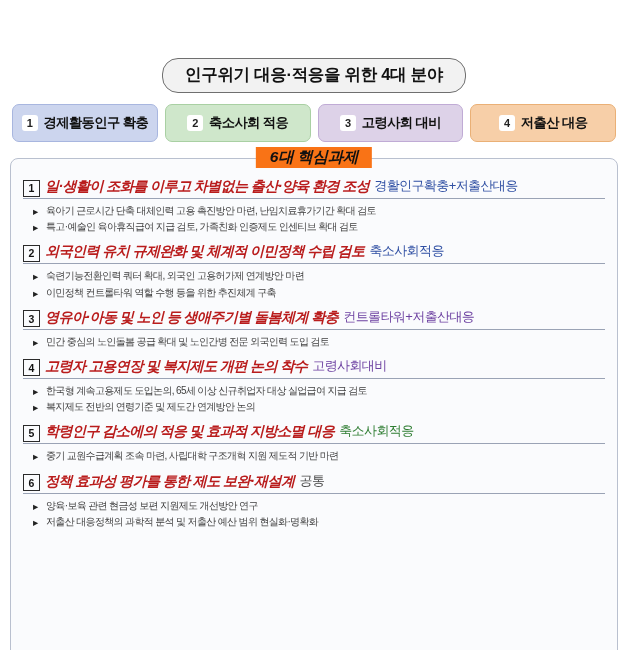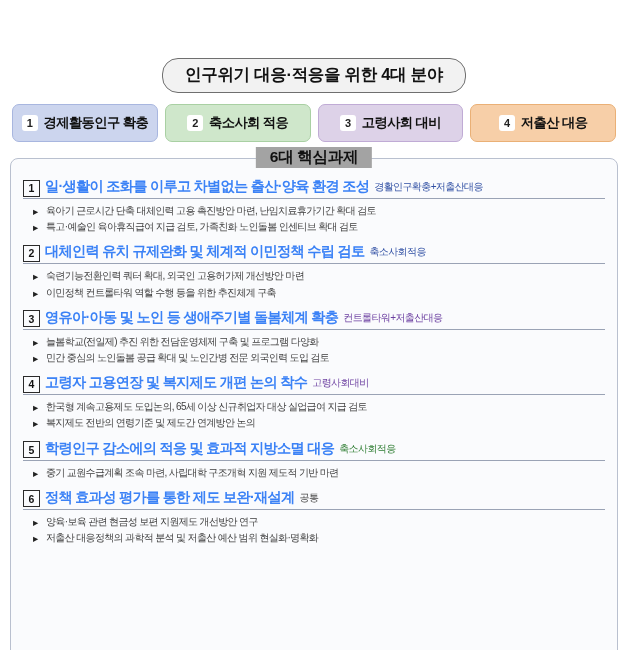--- a/index.html
+++ b/index.html
@@ -90,27 +90,28 @@
     background: #fafbfd;
     padding: 18px 12px 12px 12px;
     height: 506px;
     box-sizing: border-box;
   }
   .tasks-heading {
     position: absolute;
     top: -12px;
     left: 50%;
     transform: translateX(-50%);
-    background: #a3a3a3;
+    background: #f97316;
     padding: 0 14px;
     font-size: 15.5px;
     font-weight: bold;
     letter-spacing: -0.3px;
     color: #111;
     white-space: nowrap;
+    font-style: italic;
   }
 
   .task {
     margin-bottom: 7px;
   }
   .task:last-child { margin-bottom: 0; }
 
   .task-head {
     display: flex;
     align-items: baseline;
@@ -130,25 +131,26 @@
     align-items: center;
     justify-content: center;
     color: #111;
     position: relative;
     top: 1px;
   }
   .task-title {
     font-size: 14.2px;
     font-weight: bold;
     letter-spacing: -0.7px;
-    color: #3b82f6;
-    white-space: nowrap;
+    color: #b91c1c;
+    white-space: nowrap;
+    font-style: italic;
   }
   .task-tag {
-    font-size: 10px;
+    font-size: 13px;
     letter-spacing: -0.6px;
     white-space: nowrap;
     position: relative;
     top: -1px;
   }
   .tag-blue { color: #2f4fa3; }
   .tag-green { color: #2e7d32; }
   .tag-purple { color: #6b3fa0; }
   .tag-gray { color: #4a4a4a; }
 
@@ -207,44 +209,43 @@
     <div class="tasks-heading">6대 핵심과제</div>
 
     <div class="task">
       <div class="task-head">
         <span class="task-num">1</span>
         <span class="task-title">일·생활이 조화를 이루고 차별없는 출산·양육 환경 조성</span>
         <span class="task-tag tag-blue">경활인구확충+저출산대응</span>
       </div>
       <ul class="bullets">
         <li>육아기 근로시간 단축 대체인력 고용 촉진방안 마련, 난임치료휴가기간 확대 검토</li>
-        <li>특고·예술인 육아휴직급여 지급 검토, 가족친화 노인돌봄 인센티브 확대 검토</li>
+        <li>특고·예술인 육아휴직급여 지급 검토, 가족친화 인증제도 인센티브 확대 검토</li>
       </ul>
     </div>
 
     <div class="task">
       <div class="task-head">
         <span class="task-num">2</span>
-        <span class="task-title">대체인력 유치 규제완화 및 체계적 이민정책 수립 검토</span>
+        <span class="task-title">외국인력 유치 규제완화 및 체계적 이민정책 수립 검토</span>
         <span class="task-tag tag-blue">축소사회적응</span>
       </div>
       <ul class="bullets">
-        <li>숙련기능전환인력 쿼터 확대, 외국인 고용허가제 개선방안 마련</li>
+        <li>숙련기능전환인력 쿼터 확대, 외국인 고용허가제 연계방안 마련</li>
         <li>이민정책 컨트롤타워 역할 수행 등을 위한 추진체계 구축</li>
       </ul>
     </div>
 
     <div class="task">
       <div class="task-head">
         <span class="task-num">3</span>
         <span class="task-title">영유아·아동 및 노인 등 생애주기별 돌봄체계 확충</span>
         <span class="task-tag tag-purple">컨트롤타워+저출산대응</span>
       </div>
       <ul class="bullets">
-        <li>늘봄학교(전일제) 추진 위한 전담운영체제 구축 및 프로그램 다양화</li>
         <li>민간 중심의 노인돌봄 공급 확대 및 노인간병 전문 외국인력 도입 검토</li>
       </ul>
     </div>
 
     <div class="task">
       <div class="task-head">
         <span class="task-num">4</span>
         <span class="task-title">고령자 고용연장 및 복지제도 개편 논의 착수</span>
         <span class="task-tag tag-purple">고령사회대비</span>
       </div>

